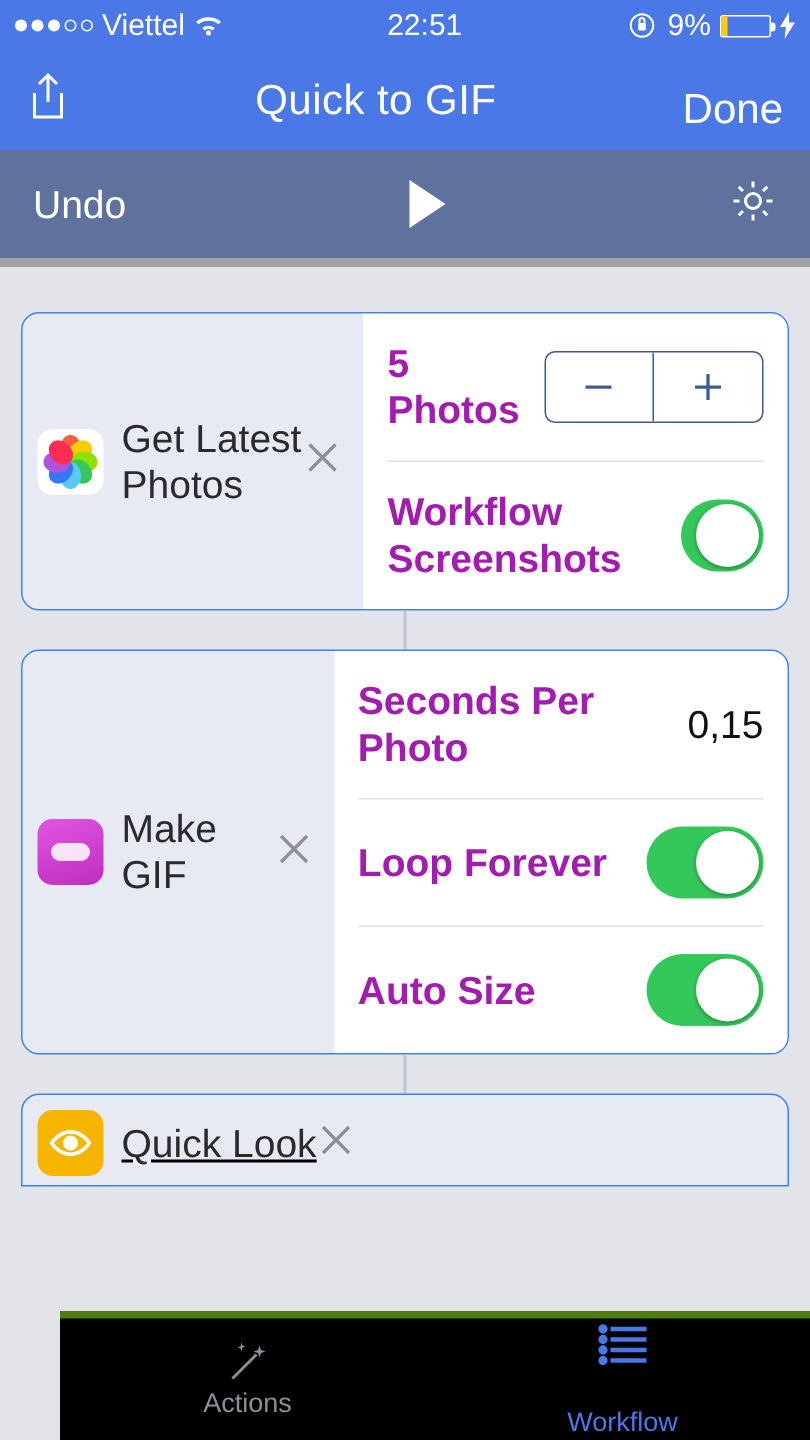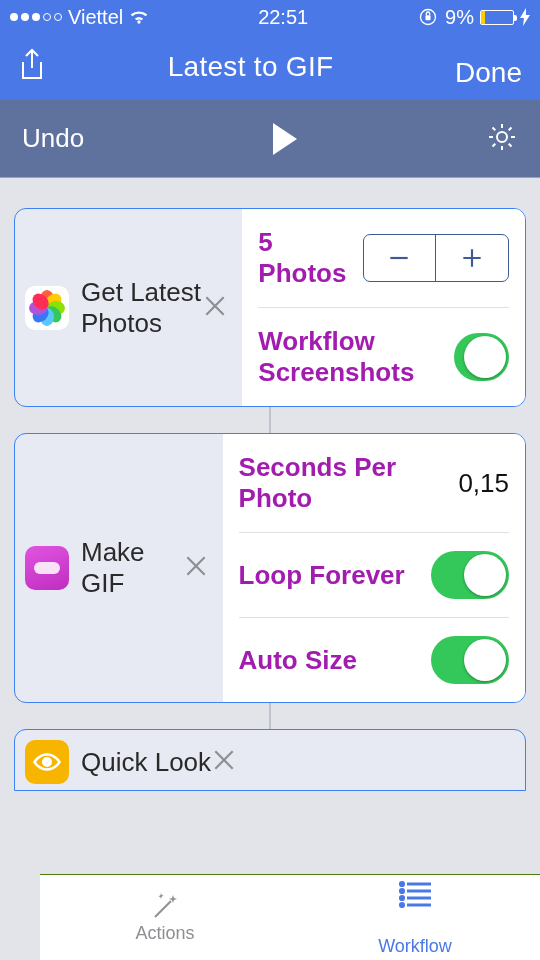--- a/index.html
+++ b/index.html
@@ -19,21 +19,21 @@
   .battery .fill { height: 100%; width: 12%; background: #ffcc00; }
   .bolt { width: 10px; }
 
   
   .navbar { height: 66px; background: #4a78e6; color: #fff; display: flex; align-items: center; justify-content: space-between; padding: 0 18px; }
   .navbar .title { font-size: 28px; font-weight: 500; letter-spacing: 0.3px; }
   .navbar .done { font-size: 28px; font-weight: 500; margin-top: 12px; }
   .share-icon { width: 28px; height: 34px; }
 
   
-  .toolbar { height: 78px; background: #5f729e; color: #fff; display: flex; align-items: center; justify-content: space-between; padding: 0 22px; border-bottom: 1px solid #a3a3a3; gap: 16px;}
+  .toolbar { height: 78px; background: #5f729e; color: #fff; display: flex; align-items: center; justify-content: space-between; padding: 0 22px; border-bottom: 6px solid #a3a3a3; gap: 16px;}
   .toolbar .undo { font-size: 26px; font-weight: 400; }
   .play-triangle { width:0; height:0; border-left: 24px solid #fff; border-top: 16px solid transparent; border-bottom: 16px solid transparent; }
   .gear-icon { width: 32px; height: 32px; }
 
   
   .workflow { flex: 1; overflow: hidden; padding: 30px 14px 0 14px; display:flex; flex-direction:column; align-items:center;}
   .card { width: 100%; background: #e7eaf3; border: 1px solid #3b82f6; border-radius: 12px; overflow: hidden; display:flex; flex-direction:row; }
   .connector { width: 2px; height: 26px; background: #c0c4cf; }
   .card-header { display: flex; align-items: center; padding: 10px 14px 10px 10px; }
   .card-icon { width: 44px; height: 44px; border-radius: 10px; margin-right: 12px; display:flex; align-items:center; justify-content:center; }
@@ -67,21 +67,21 @@
   .p6{background:#3478f6; transform:rotate(225deg);}
   .p7{background:#af52de; transform:rotate(270deg);}
   .p8{background:#ff2d55; transform:rotate(315deg);}
 
   .gif-icon{ background:linear-gradient(160deg,#e055e0,#c02dc0);}
   .gif-slide{ width:26px; height:12px; background:rgba(255,255,255,.85); border-radius:6px;}
 
   .ql-icon{ background:#f7b500;}
 
   
-  .tabbar { height: 86px; background: #ffffff; border-top:1px solid #4d7c0f; display:flex;margin-left:40px;}
+  .tabbar { height: 86px; background: #000000; border-top:5px solid #4d7c0f; display:flex;margin-left:40px;}
   .tab { flex:1; display:flex; flex-direction:column; align-items:center; justify-content:center; gap:2px; font-size:18px;}
   .tab.inactive{ color:#8e8e93;}
   .tab.active{ color:#4a78e6;gap:28px;}
   .tab .ticon{ width:36px; height:30px;}
 </style>
 </head>
 <body>
 
 <div class="statusbar">
   <div class="left">
@@ -116,21 +116,21 @@
   </div>
 </div>
 
 <div class="navbar">
   <span>
     <svg class="share-icon" viewBox="0 0 28 34" fill="none" stroke="#fff" stroke-width="2">
       <path d="M14 2v18M8 8l6-6 6 6"></path>
       <path d="M5 14v16h18V14"></path>
     </svg>
   </span>
-  <span class="title">Latest to GIF</span>
+  <span class="title">Quick to GIF</span>
   <span class="done">Done</span>
 </div>
 
 <div class="toolbar">
   <span class="undo">Undo</span>
   <span>
       <div class="play-triangle"></div>
     </span>
   <span>
     <svg class="gear-icon" viewBox="0 0 32 32" fill="none" stroke="#fff" stroke-width="2">
@@ -218,21 +218,21 @@
         <div class="toggle">
             <div class="knob"></div>
           </div>
       </div>
     </div>
   </div>
 
   <div class="connector"></div>
 
   <div class="card" style="border-bottom-left-radius:0;border-bottom-right-radius:0;">
-    <div class="card-header" style="padding-bottom:6px;">
+    <div class="card-header" style="padding-bottom:6px;text-decoration:underline;">
       <div class="card-icon ql-icon">
         <svg width="30" height="30" viewBox="0 0 24 24" fill="none" stroke="#fff" stroke-width="2">
           <path d="M2 12s3.5-6 10-6 10 6 10 6-3.5 6-10 6S2 12 2 12z"></path>
             <circle cx="12" cy="12" r="3" fill="#fff"></circle>
         </svg>
       </div>
       <span class="card-title">Quick Look</span>
       <span>
         <svg class="card-close" viewBox="0 0 24 24" stroke="#8e8e93" stroke-width="2">
             <path d="M4 4l16 16M20 4L4 20"></path>

